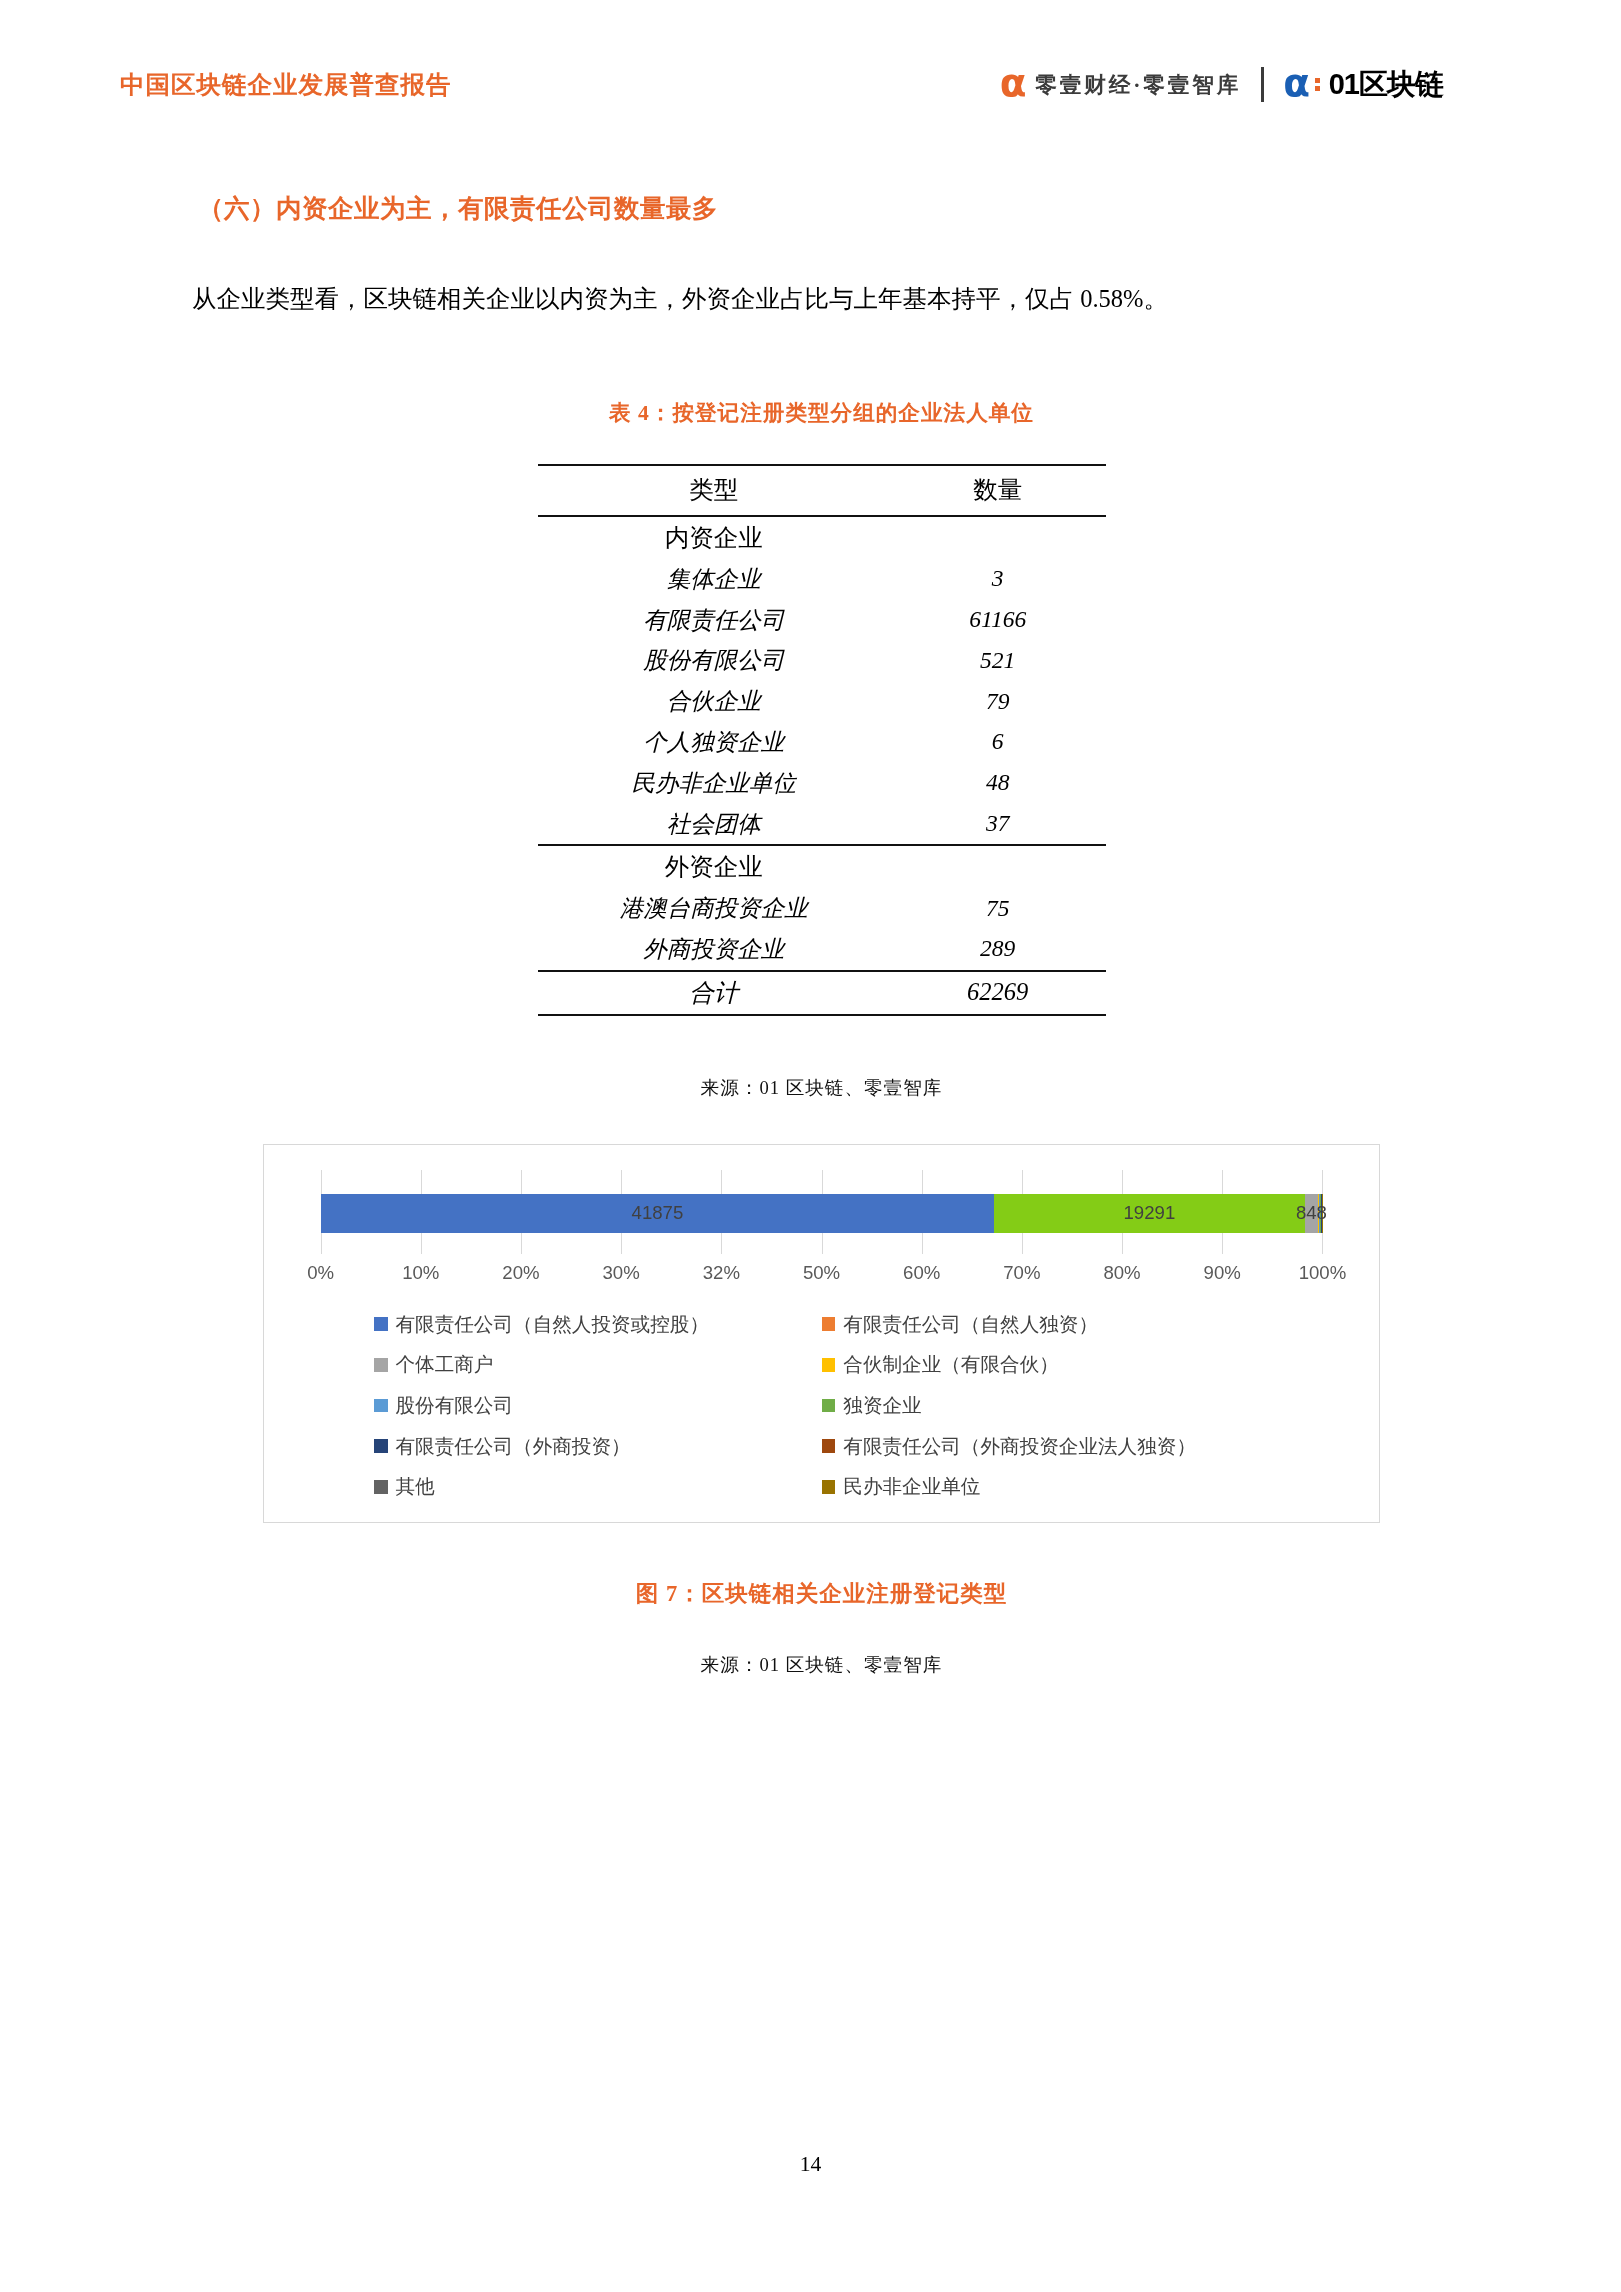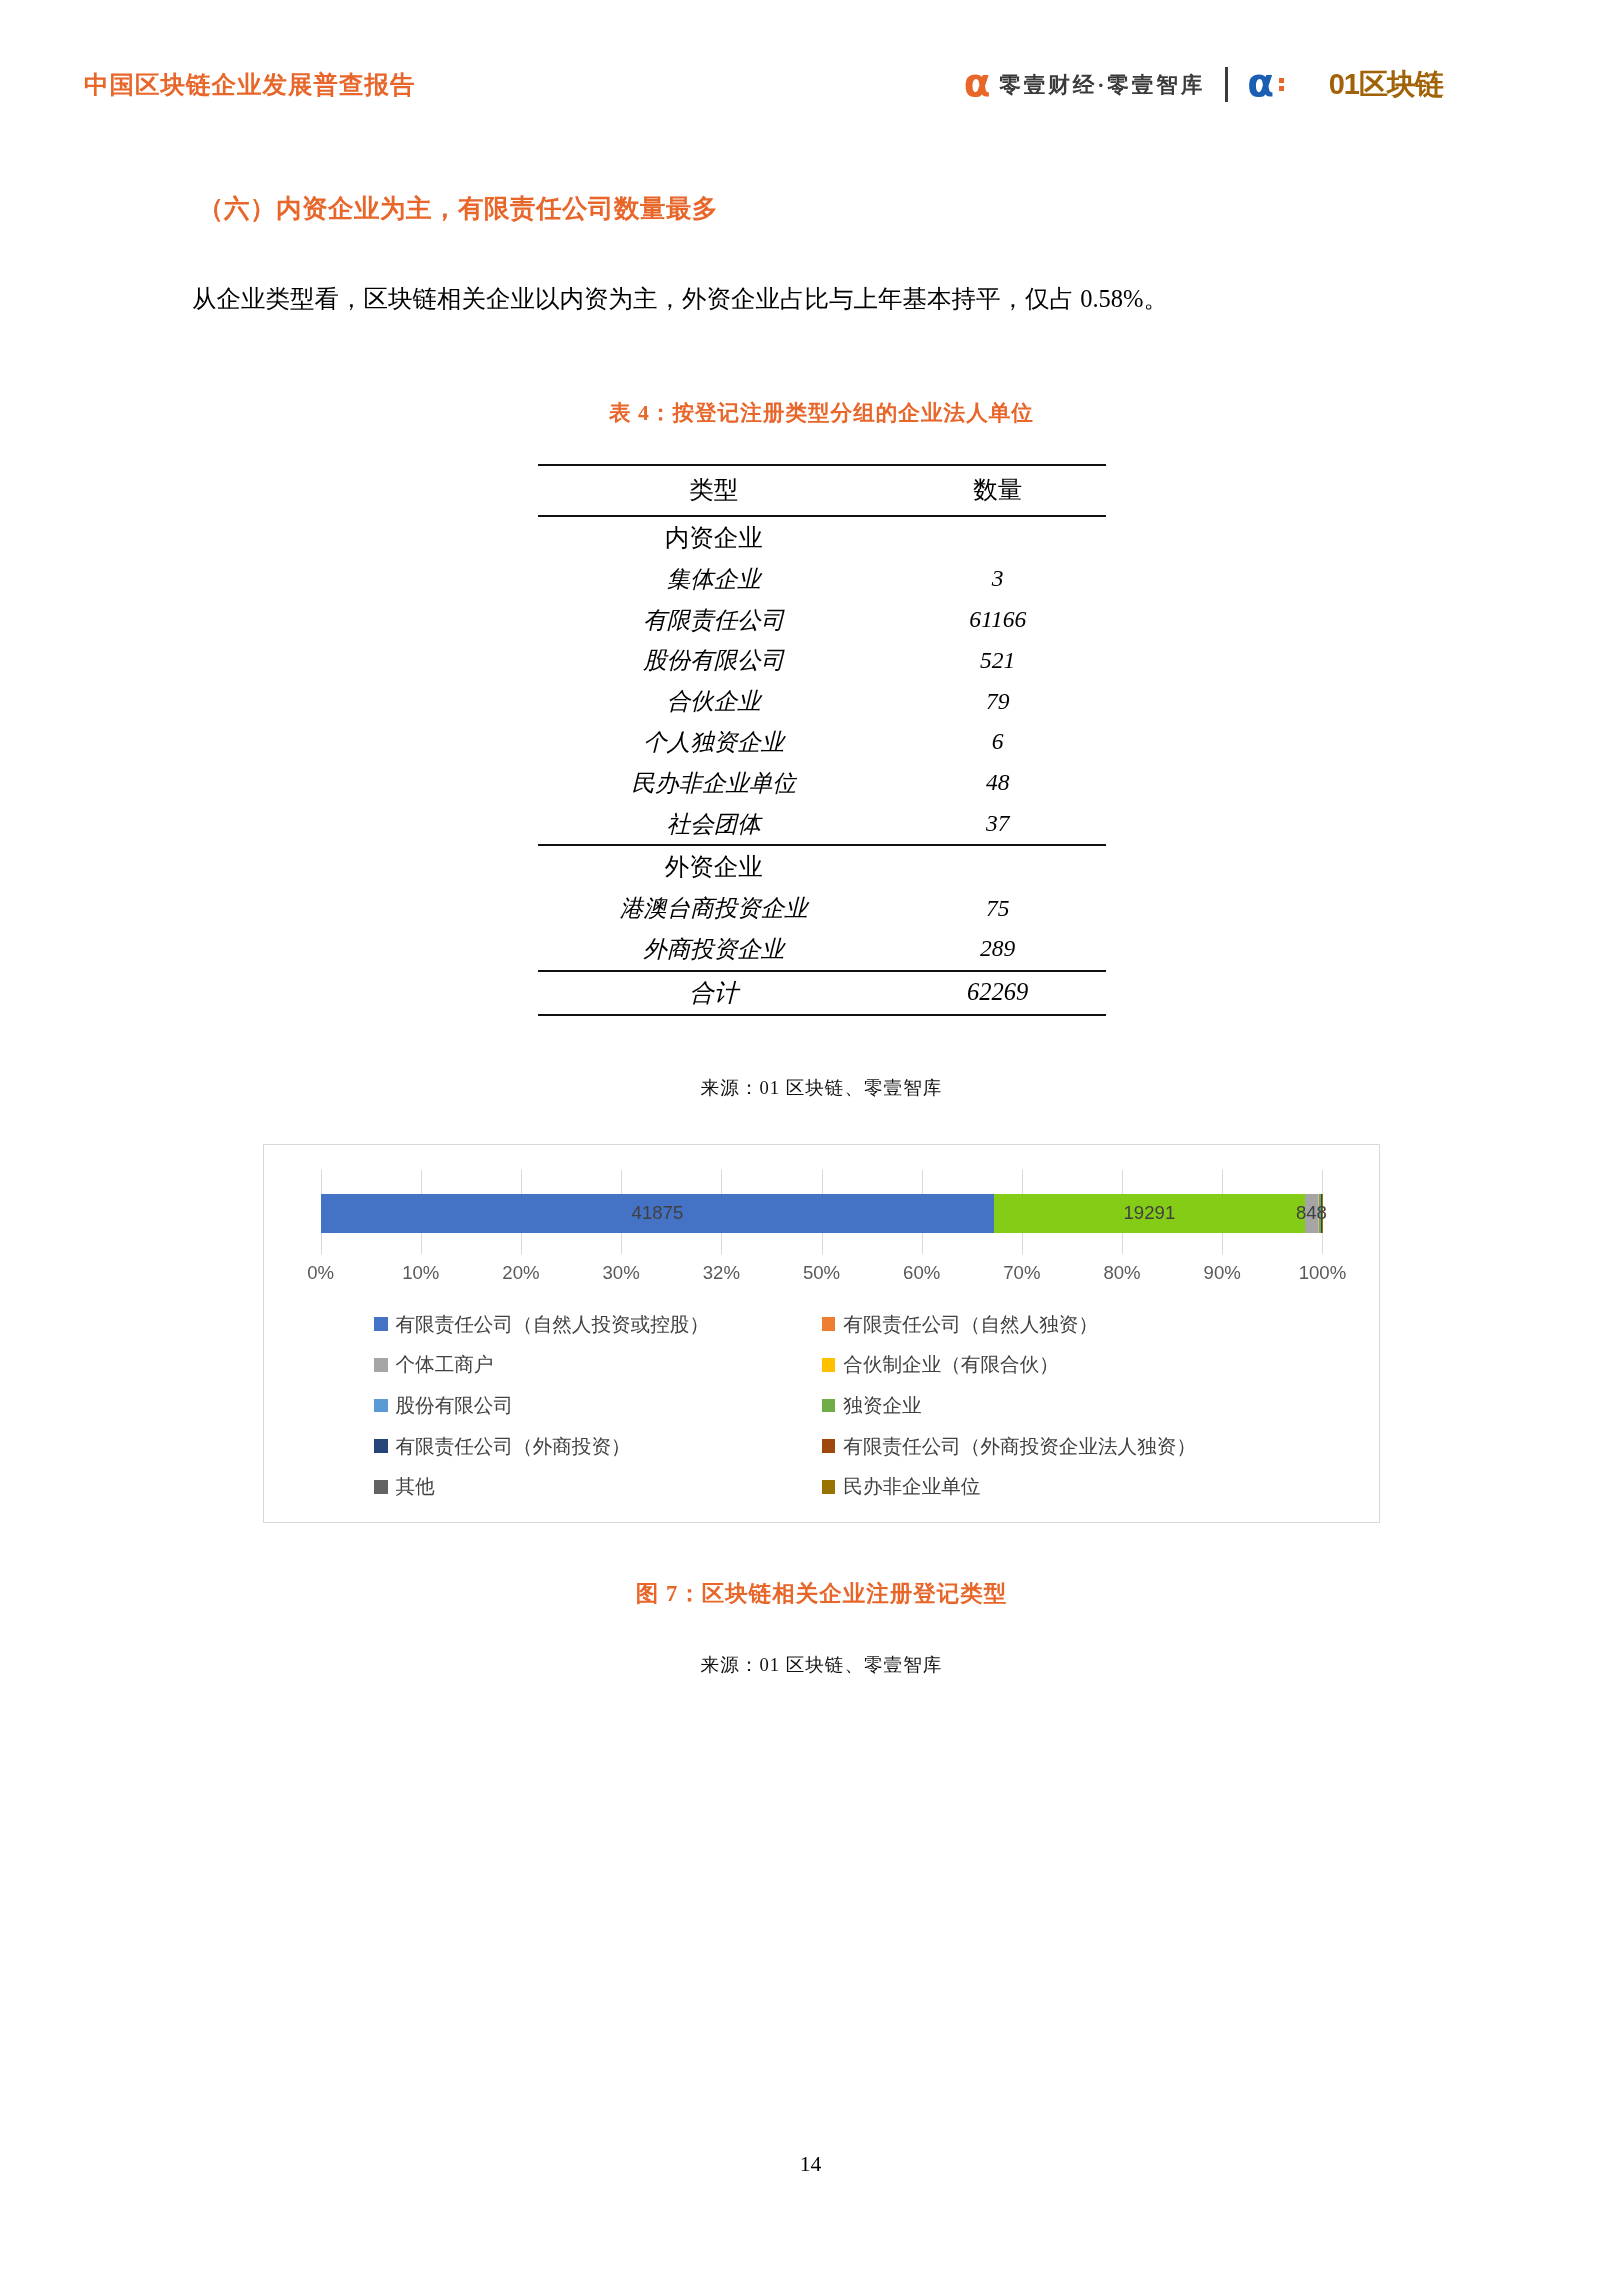--- a/index.html
+++ b/index.html
@@ -13,21 +13,21 @@
     overflow: hidden;
   }
 
   
   .page-header {
     position: absolute;
     top: 57px; left: 0; right: 0;
     height: 55px;
     display: flex;
     align-items: center;
-    padding-left: 84px;
+    padding-left: 120px;
     padding-right: 178px;
   }
   .header-title {
     color: #E8662A;
     font-family: "Liberation Sans", sans-serif;
     font-size: 24.5px;
     font-weight: 700;
     letter-spacing: 1px;
     white-space: nowrap;
   }
@@ -66,26 +66,25 @@
     font-family: "DejaVu Sans", sans-serif;
     font-size: 39px;
     font-weight: 700;
     line-height: 0.8;
     position: relative;
     top: -2px;
   }
   .logo-dots { display: inline-flex; flex-direction: column; gap: 2.9px; margin-left: -3.9px; }
   .logo-dots i { width: 4.9px; height: 4.9px; background: #E8662A; display: block; }
   .logo-text-blue {
-    color: #a16207;
+    color: #000000;
     font-family: "Liberation Sans", sans-serif;
     font-size: 29px;
     font-weight: 700;
     letter-spacing: -1px;
-    margin-left: 36px;
   }
 
   
   .content {
     position: absolute;
     top: 191px;
     left: 192px;
     width: 1259px;
   }
   .section-heading {

